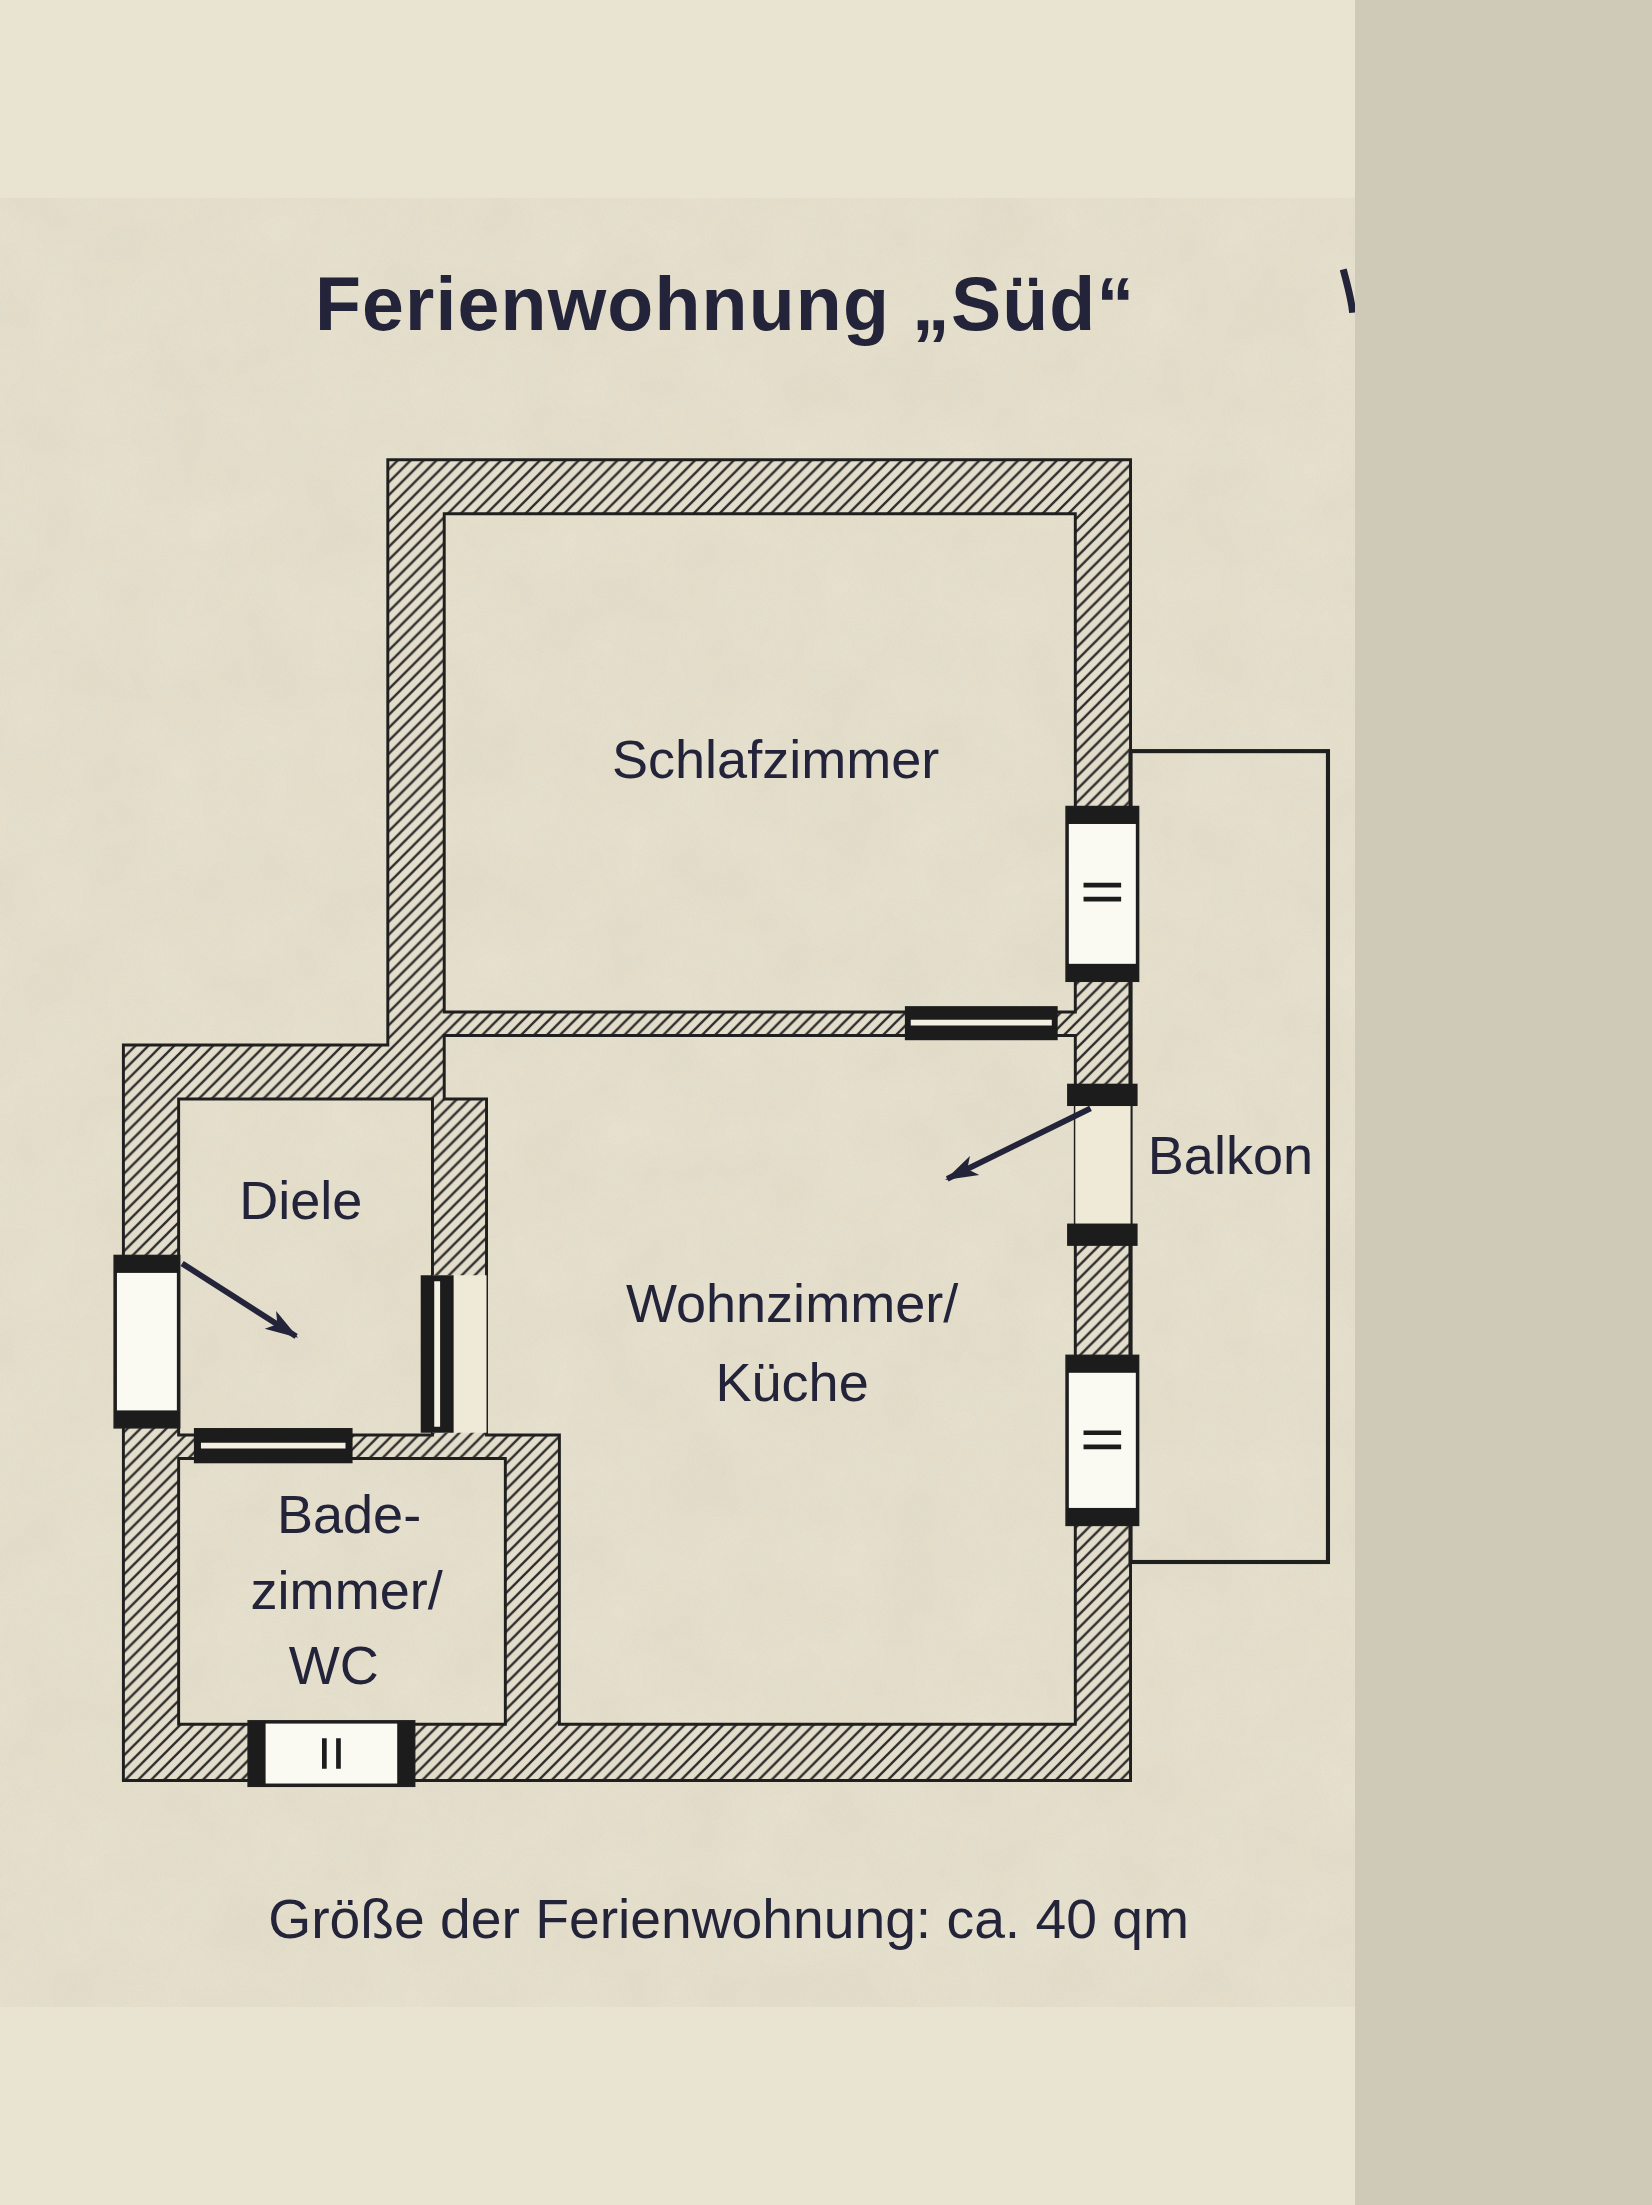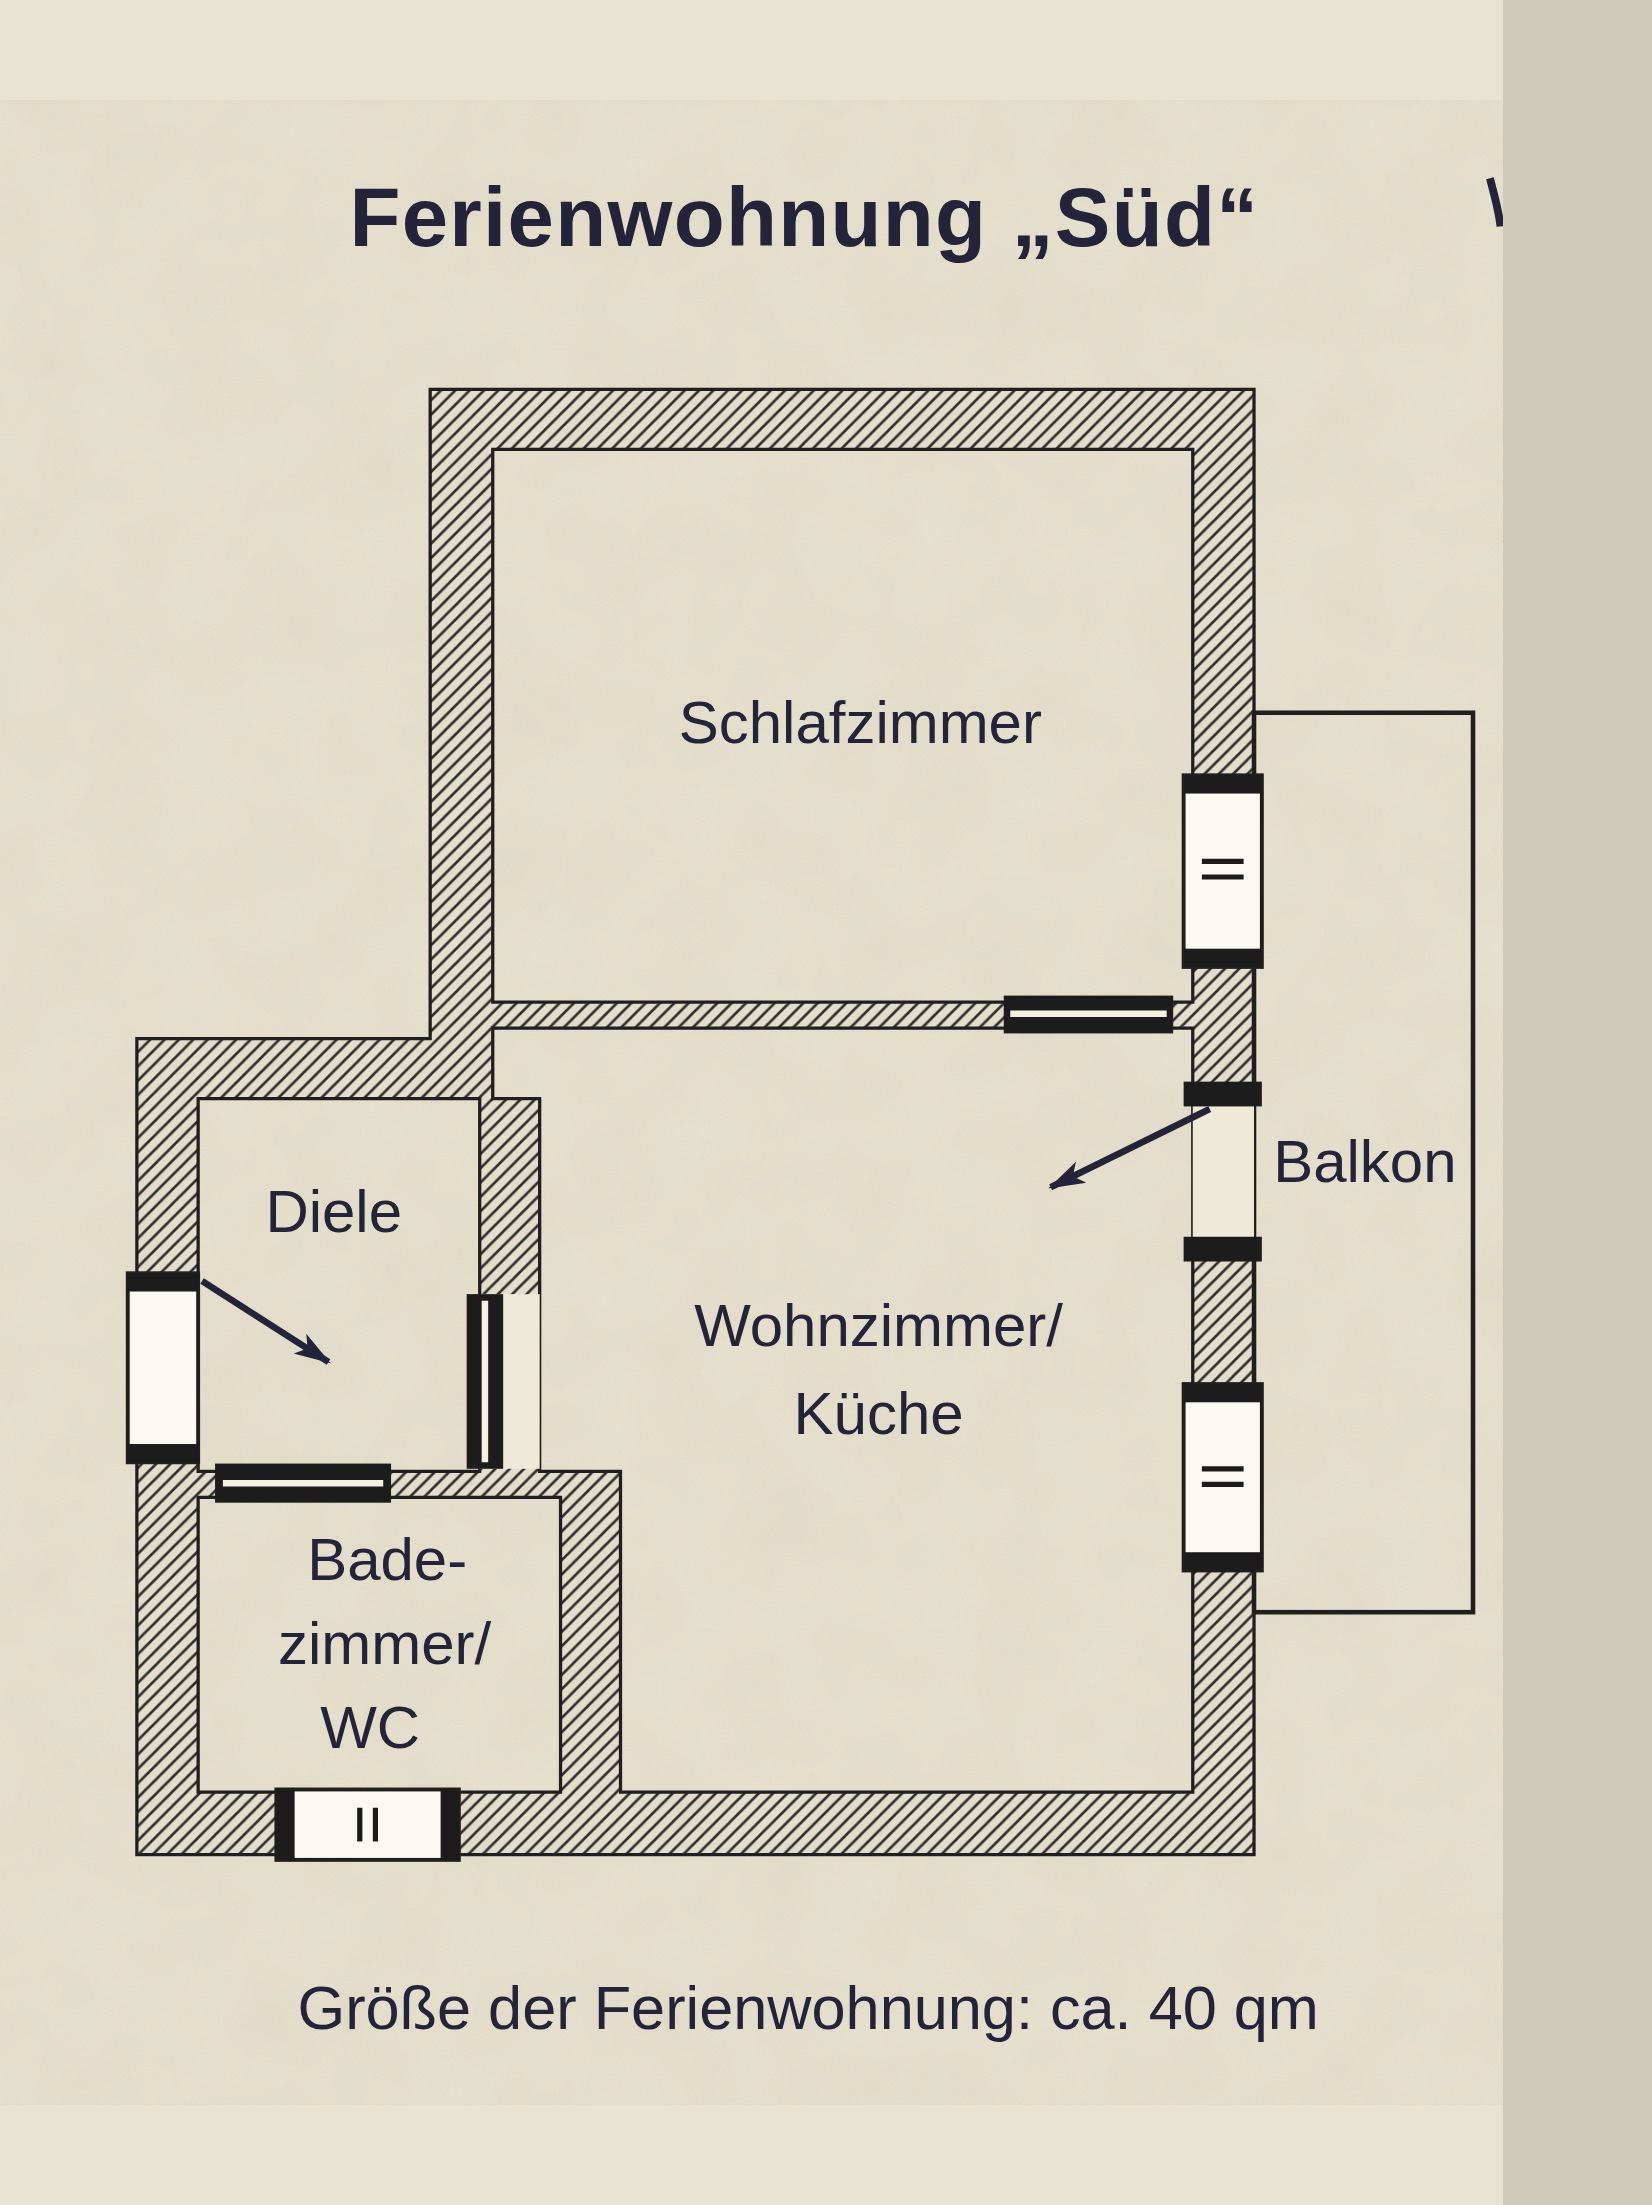--- a/index.html
+++ b/index.html
@@ -2,21 +2,21 @@
 <html style="font-size:9.7px"><head>
 <meta charset="utf-8">
 <style>
   html, body {
     margin: 0;
     padding: 0;
     background: #cfc9b8;
   }
   .page {
     position: relative;
-    width: 1503px;
+    width: 1355px;
     height: 2205px;
     overflow: hidden;
     background: #e9e3d1;
     font-family: "Liberation Sans", sans-serif;
   }
   svg.plan {
     position: absolute;
     inset: 0;
     width: 100%;
     height: 100%;

